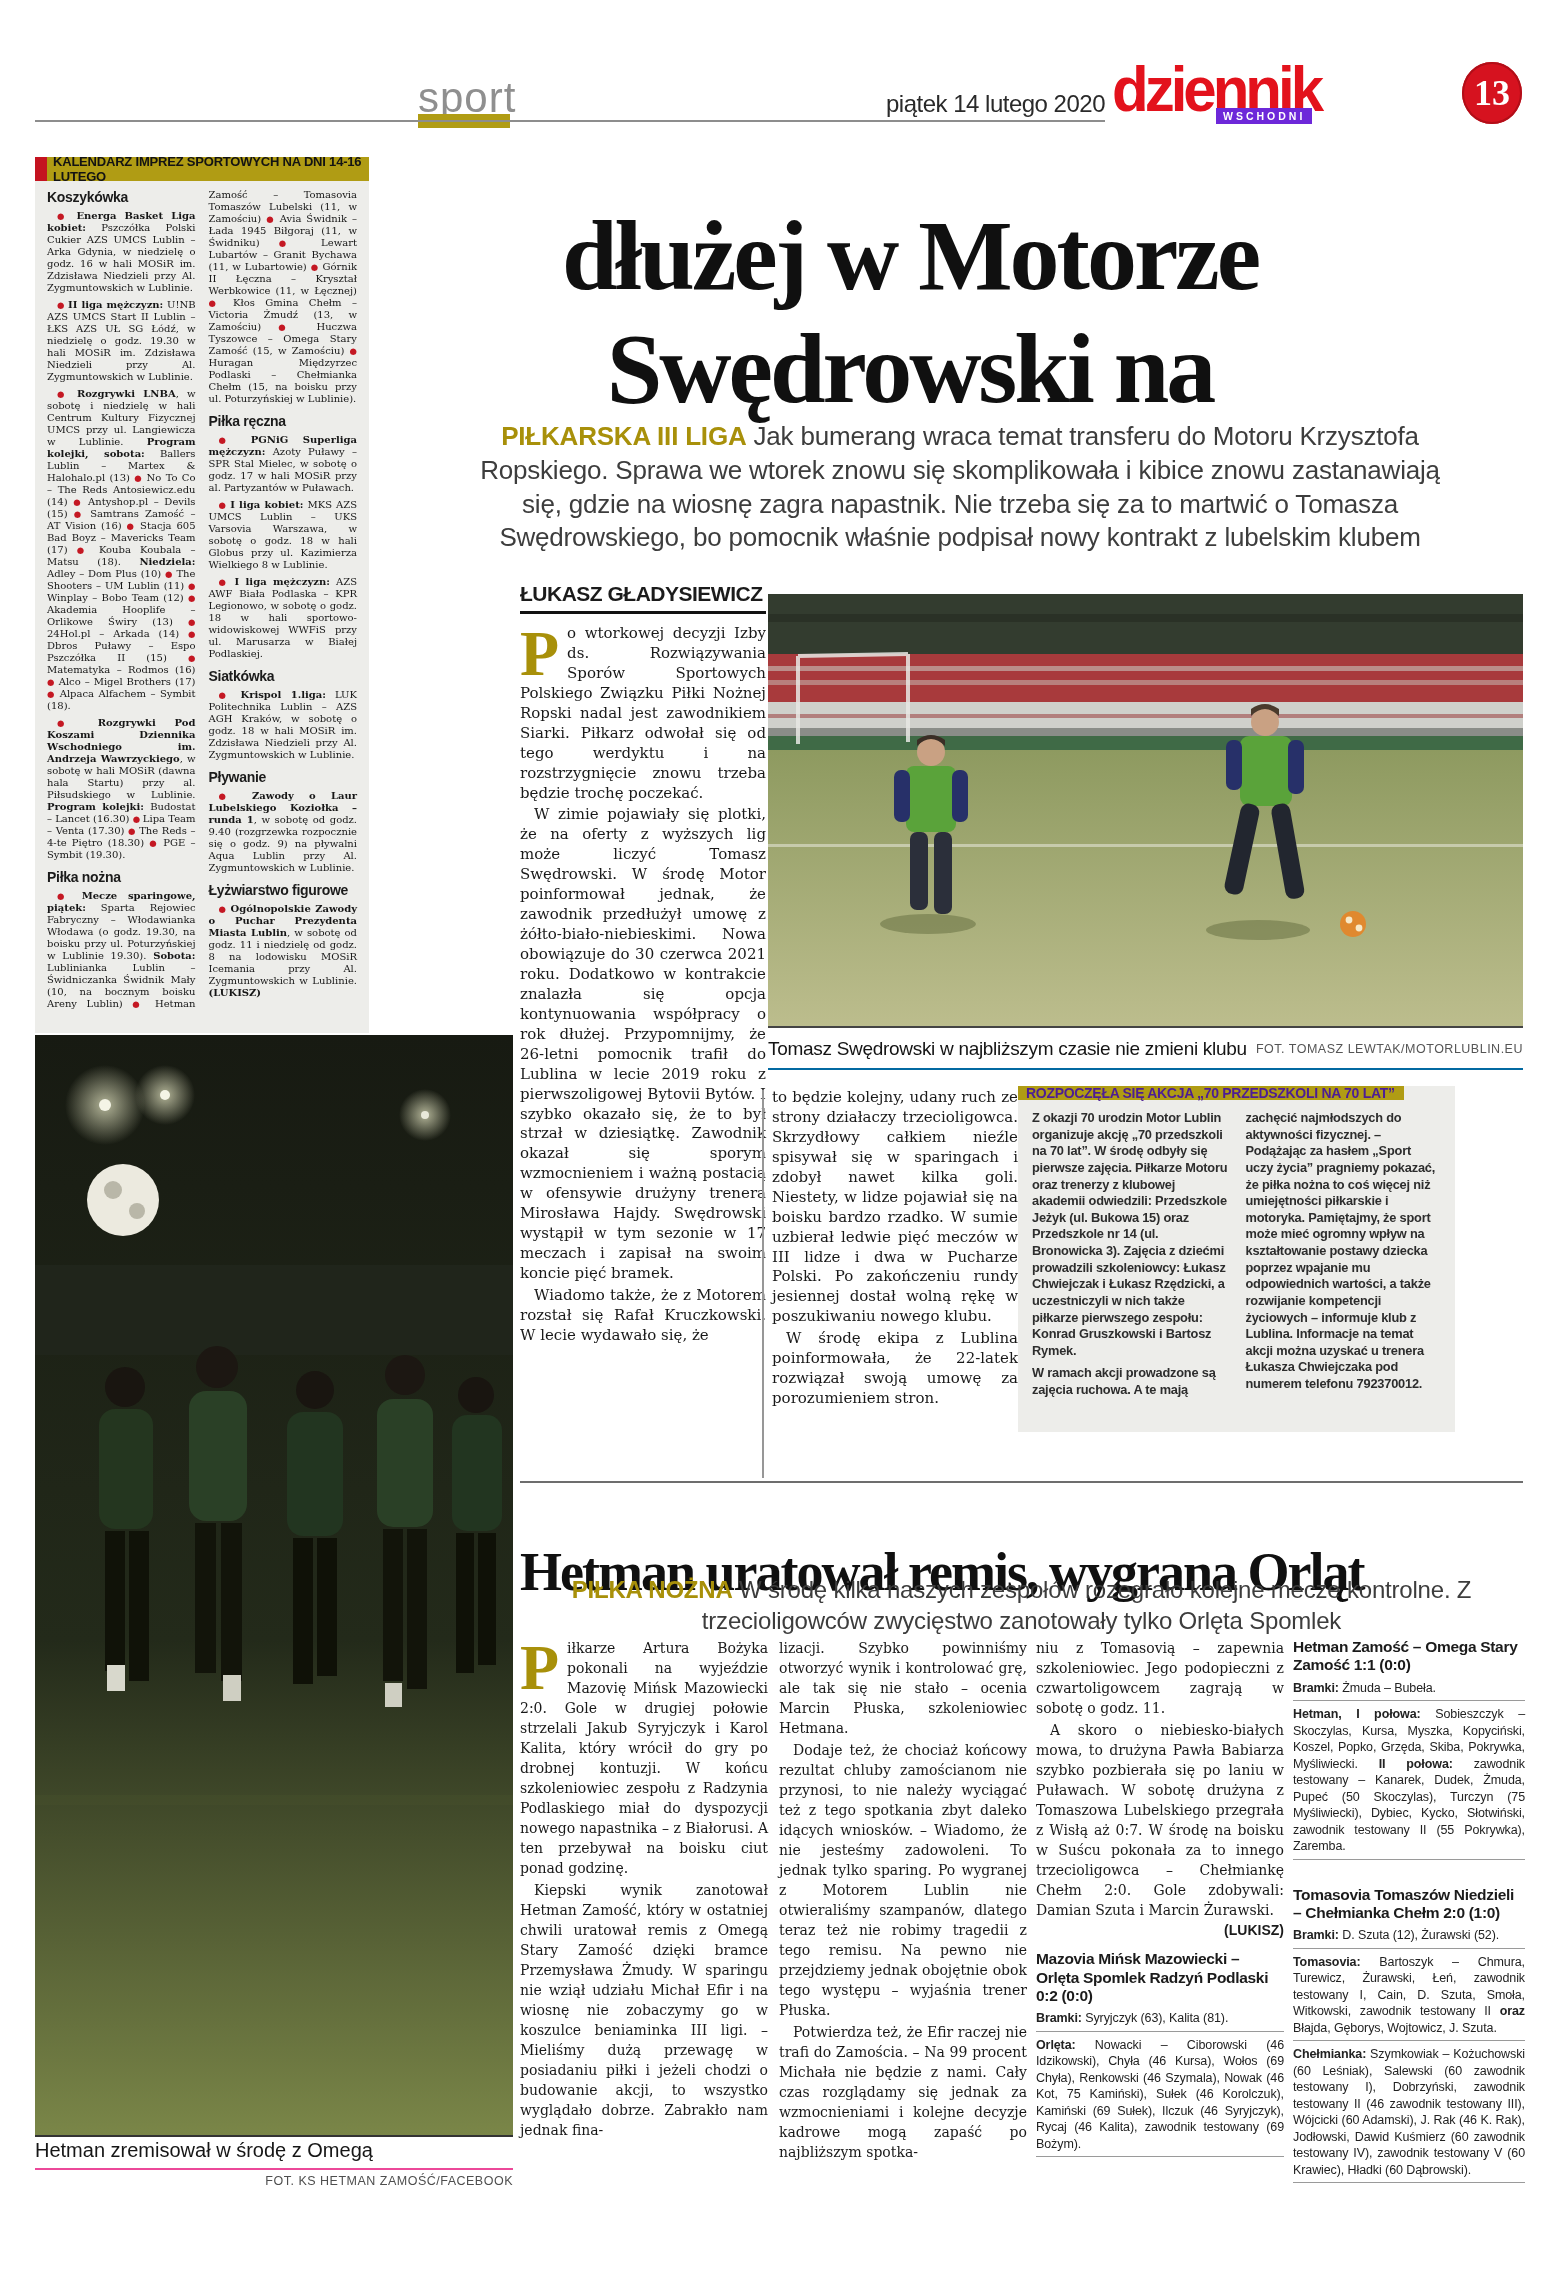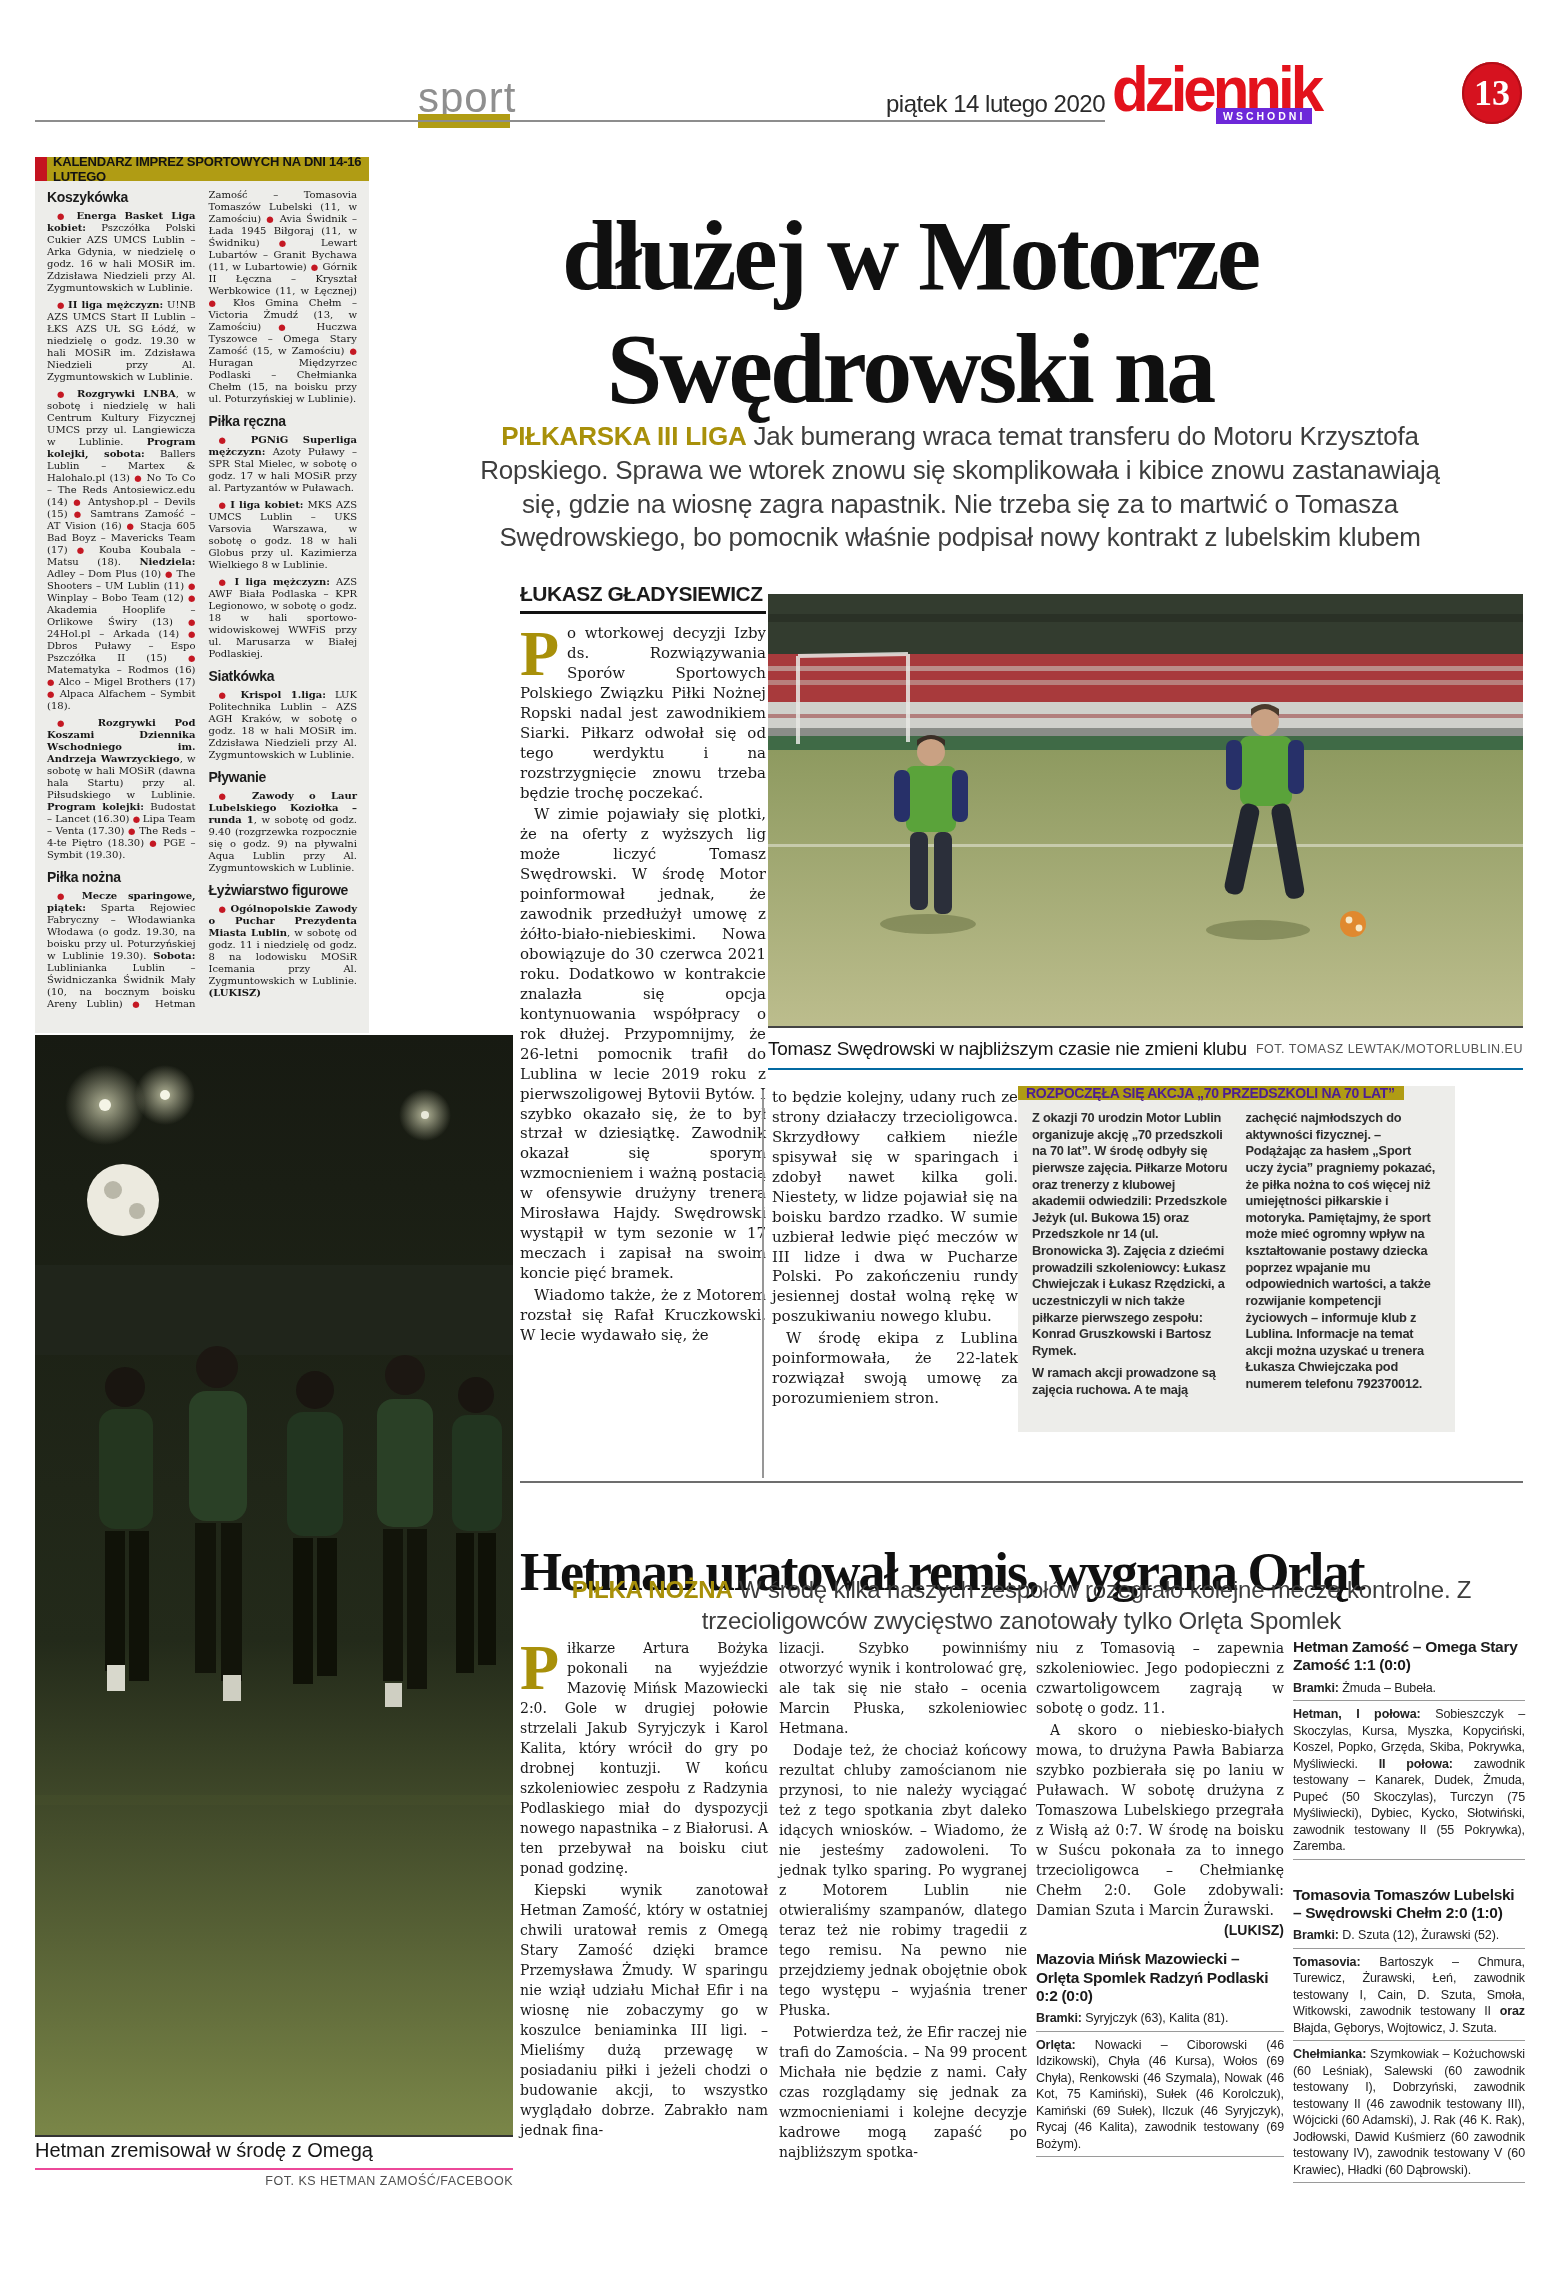--- a/index.html
+++ b/index.html
@@ -317,20 +317,20 @@
     </div>
   </div>
 
   <div class="bcol bcol4">
     <div class="res" style="margin-top:0;">
       <div class="res-title">Hetman Zamość – Omega Stary Zamość 1:1 (0:0)</div>
       <div class="res-line"><span class="b">Bramki:</span><span> Żmuda – Bubeła.</span></div>
       <div class="res-line"><span class="b">Hetman, I połowa:</span><span> Sobieszczyk – Skoczylas, Kursa, Myszka, Kopyciński, Koszel, Popko, Grzęda, Skiba, Pokrywka, Myśliwiecki. </span><span class="b">II połowa:</span><span> zawodnik testowany – Kanarek, Dudek, Żmuda, Pupeć (50 Skoczylas), Turczyn (75 Myśliwiecki), Dybiec, Kycko, Słotwiński, zawodnik testowany II (55 Pokrywka), Zaremba.</span></div>
     </div>
     <div class="res" style="margin-top:26px;">
-      <div class="res-title">Tomasovia Tomaszów Lubelski – Swędrowski Chełm 2:0 (1:0)</div>
+      <div class="res-title">Tomasovia Tomaszów Niedzieli – Chełmianka Chełm 2:0 (1:0)</div>
       <div class="res-line"><span class="b">Bramki:</span><span> D. Szuta (12), Żurawski (52).</span></div>
       <div class="res-line"><span class="b">Tomasovia:</span><span> Bartoszyk – Chmura, Turewicz, Żurawski, Łeń, zawodnik testowany I, Cain, D. Szuta, Smoła, Witkowski, zawodnik testowany II </span><span class="b">oraz</span><span> Błajda, Gęborys, Wojtowicz, J. Szuta.</span></div>
       <div class="res-line"><span class="b">Chełmianka:</span><span> Szymkowiak – Kożuchowski (60 Leśniak), Salewski (60 zawodnik testowany I), Dobrzyński, zawodnik testowany II (46 zawodnik testowany III), Wójcicki (60 Adamski), J. Rak (46 K. Rak), Jodłowski, Dawid Kuśmierz (60 zawodnik testowany IV), zawodnik testowany V (60 Krawiec), Hładki (60 Dąbrowski).</span></div>
     </div>
   </div>
 
 </div>
 
 </body></html>

